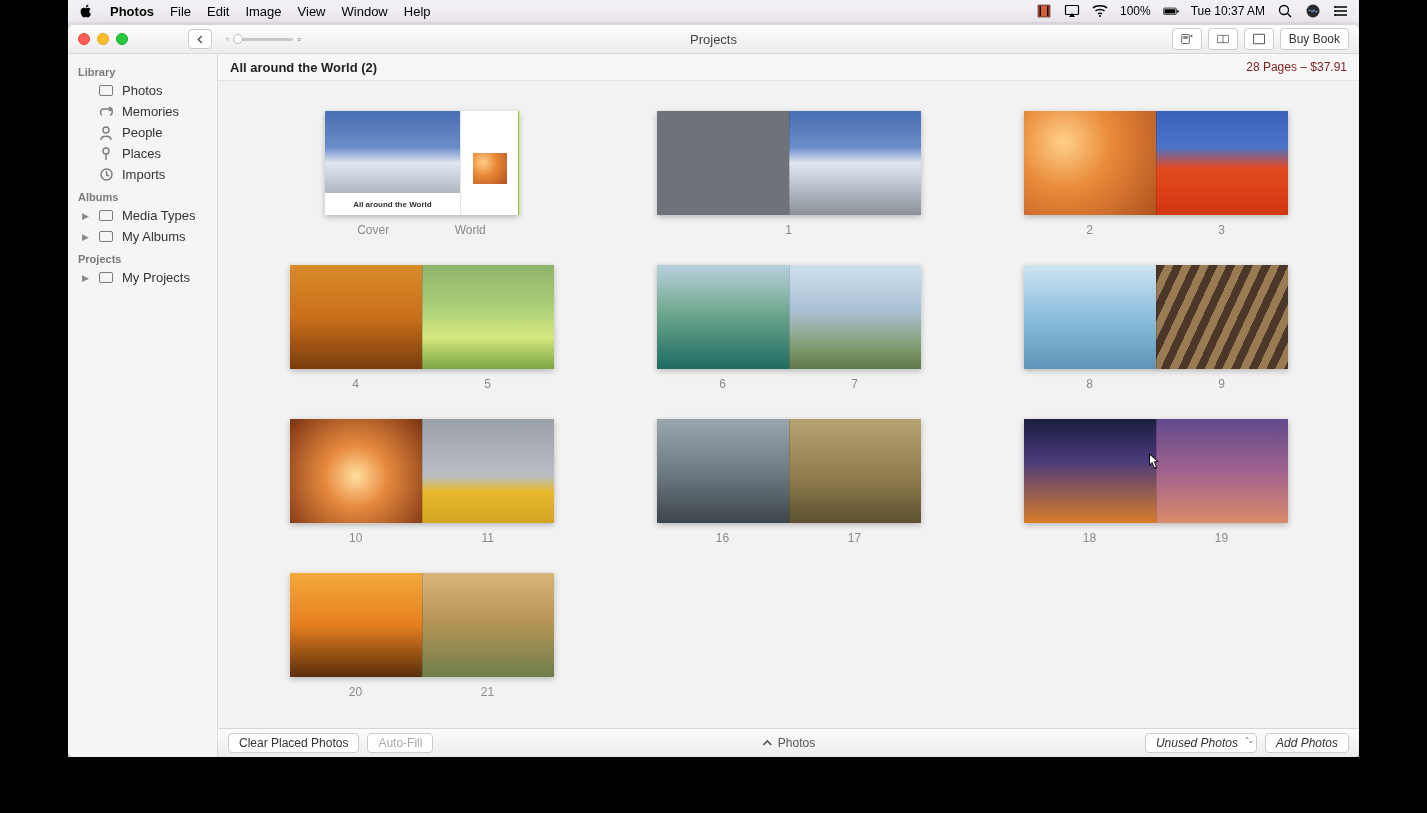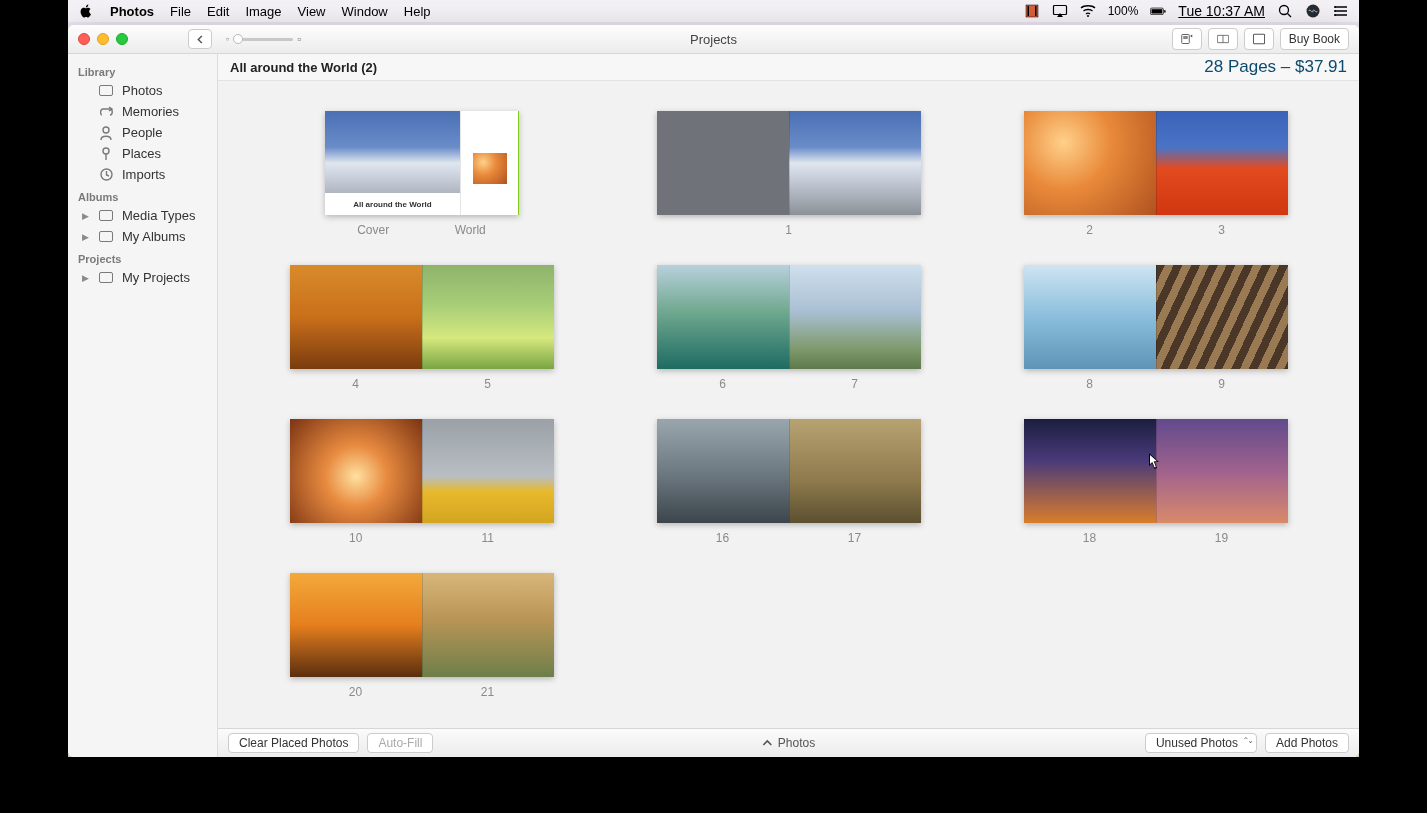--- a/index.html
+++ b/index.html
@@ -43,21 +43,21 @@
 .sb-header { font-size: 11px; color: #7a7a7a; font-weight: 600; padding: 6px 10px 2px 10px; }
 .sb-item { display: flex; align-items: center; gap: 8px; padding: 3px 10px 3px 14px; color: #333; cursor: default; }
 .sb-item .disc { width: 8px; color: #8a8a8a; font-size: 9px; }
 .sb-item .glyph { width: 16px; display: inline-flex; justify-content: center; color: #7a7a7a; }
 .sb-square { width: 14px; height: 11px; border: 1.5px solid #7a7a7a; border-radius: 2px; display: inline-block; }
 
 
 .main { flex: 1; display: flex; flex-direction: column; background: #f2f2f2; overflow: hidden; }
 .main-hdr { height: 27px; display: flex; align-items: center; padding: 0 12px; font-size: 13px; color: #222; border-bottom: 1px solid #e3e3e3; background: #f7f7f7; }
 .main-hdr .title { font-weight: 700; }
-.main-hdr .right { margin-left: auto; color: #0c4a6e; font-size: 17px; text-align: right; }
+.main-hdr .right { margin-left: auto; color: #7f1d1d; font-size: 12px; text-align: right; }
 .grid-scroll { flex: 1; overflow: auto; padding: 30px 40px 10px 40px; }
 .grid { display: grid; grid-template-columns: repeat(3, 1fr); column-gap: 40px; row-gap: 28px; }
 .spread { display: flex; flex-direction: column; align-items: center; }
 .pages { width: 264px; height: 104px; display: flex; box-shadow: 0 2px 6px rgba(0,0,0,0.25); background: #84cc16; }
 .page { width: 50%; height: 100%; position: relative; overflow: hidden; }
 .page-sep { box-shadow: inset 1px 0 0 rgba(0,0,0,0.15); }
 .labels { width: 264px; display: flex; justify-content: space-around; margin-top: 8px; font-size: 12px; color: #8a8a8a; }
 .labels.single { justify-content: center; }
 
 
@@ -89,21 +89,21 @@
 .ph-cityn   { background: linear-gradient(180deg,#614a8c 0%, #a0628e 50%, #d98a6a 100%); }
 .ph-orange  { background: linear-gradient(180deg,#f4a93a 0%, #e57f1e 50%, #5a2e0e 100%); }
 .ph-rural   { background: linear-gradient(180deg,#d8b67a 0%, #b89556 45%, #6e7e4a 100%); }
 .ph-grey    { background: #6f7279; }
 
 
 .bottombar { height: 29px; background: linear-gradient(#fbfbfb,#ececec); border-top: 1px solid #d6d6d6; display: flex; align-items: center; padding: 0 10px; font-size: 12px; }
 .btm-btn { height: 20px; padding: 0 10px; background: #fff; border: 1px solid #ccc; border-radius: 4px; color: #333; display: flex; align-items: center; }
 .btm-btn.disabled { color: #aaa; }
 .btm-center { position: absolute; left: 50%; transform: translateX(-50%); display: flex; align-items: center; gap: 6px; color: #555; }
-.btm-right { margin-left: auto; display: flex; align-items: center; gap: 8px; }
+.btm-right { margin-left: auto; display: flex; align-items: center; gap: 8px; font-style: italic; }
 .select-like { height: 20px; padding: 0 18px 0 10px; background: #fff; border: 1px solid #ccc; border-radius: 4px; color: #333; display: flex; align-items: center; position: relative; }
 .select-like::after { content: "⌃⌄"; font-size: 8px; letter-spacing: -2px; position: absolute; right: 4px; top: 3px; color: #666; line-height: 7px; }
 
 
 .cursor { position: absolute; top: 453px; left: 1149px; width: 12px; height: 18px; pointer-events: none; }
 .cursor svg { width: 100%; height: 100%; }
 
 </style>
 </head>
 <body>
@@ -148,21 +148,21 @@
         </svg>
       </span>
     <span style="font-size:12px;">100%</span>
     <span class="icon">
         <svg viewBox="0 0 22 12">
           <rect x="0.5" y="1.5" width="18" height="9" rx="2" fill="none" stroke="#000" stroke-width="1"></rect>
           <rect x="2" y="3" width="15" height="6" fill="#000"></rect>
           <rect x="19.5" y="4" width="2" height="4" rx="1" fill="#000"></rect>
         </svg>
       </span>
-    <span style="font-size:14px;text-decoration:underline;">Tue 10:37 AM</span>
+    <span style="font-size:12px;">Tue 10:37 AM</span>
     <span class="icon">
         <svg viewBox="0 0 16 16">
           <circle cx="7" cy="7" r="4.5" fill="none" stroke="#000" stroke-width="1.3"></circle>
           <line x1="10.5" y1="10.5" x2="14" y2="14" stroke="#000" stroke-width="1.3"></line>
         </svg>
       </span>
     <span class="icon">
         <svg viewBox="0 0 16 16">
           <circle cx="8" cy="8" r="6.5" fill="#2b2b2b"></circle>
           <path d="M4 8 C5 4 7 12 8 8 C9 4 11 12 12 8" fill="none" stroke="#7fbfff" stroke-width="1"></path>

